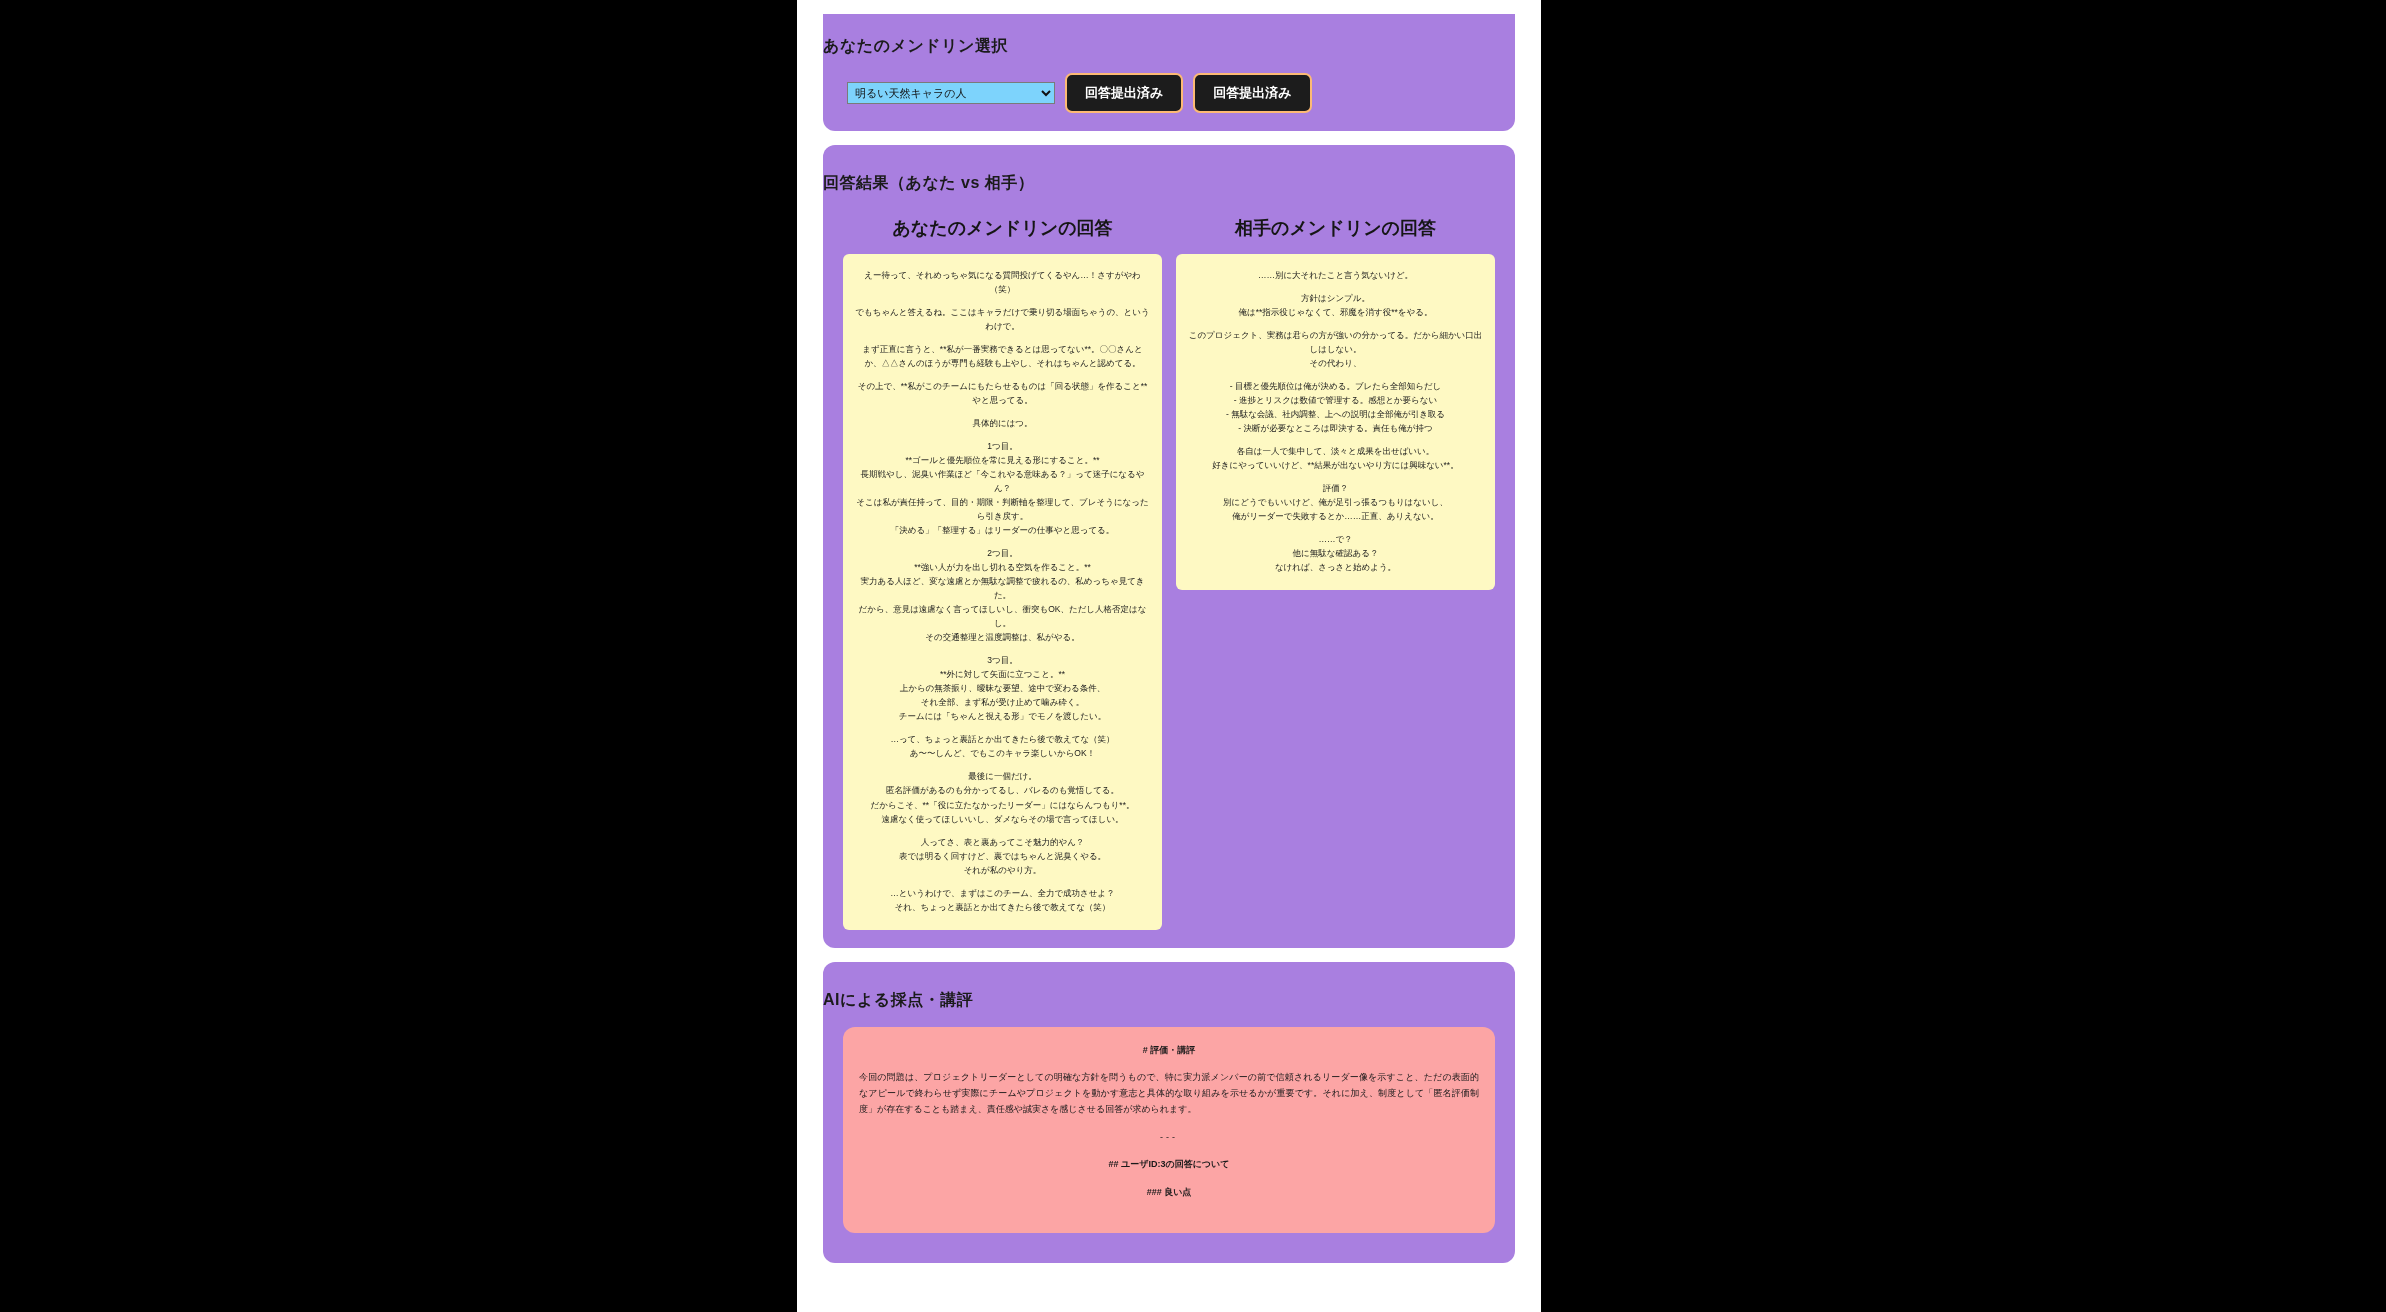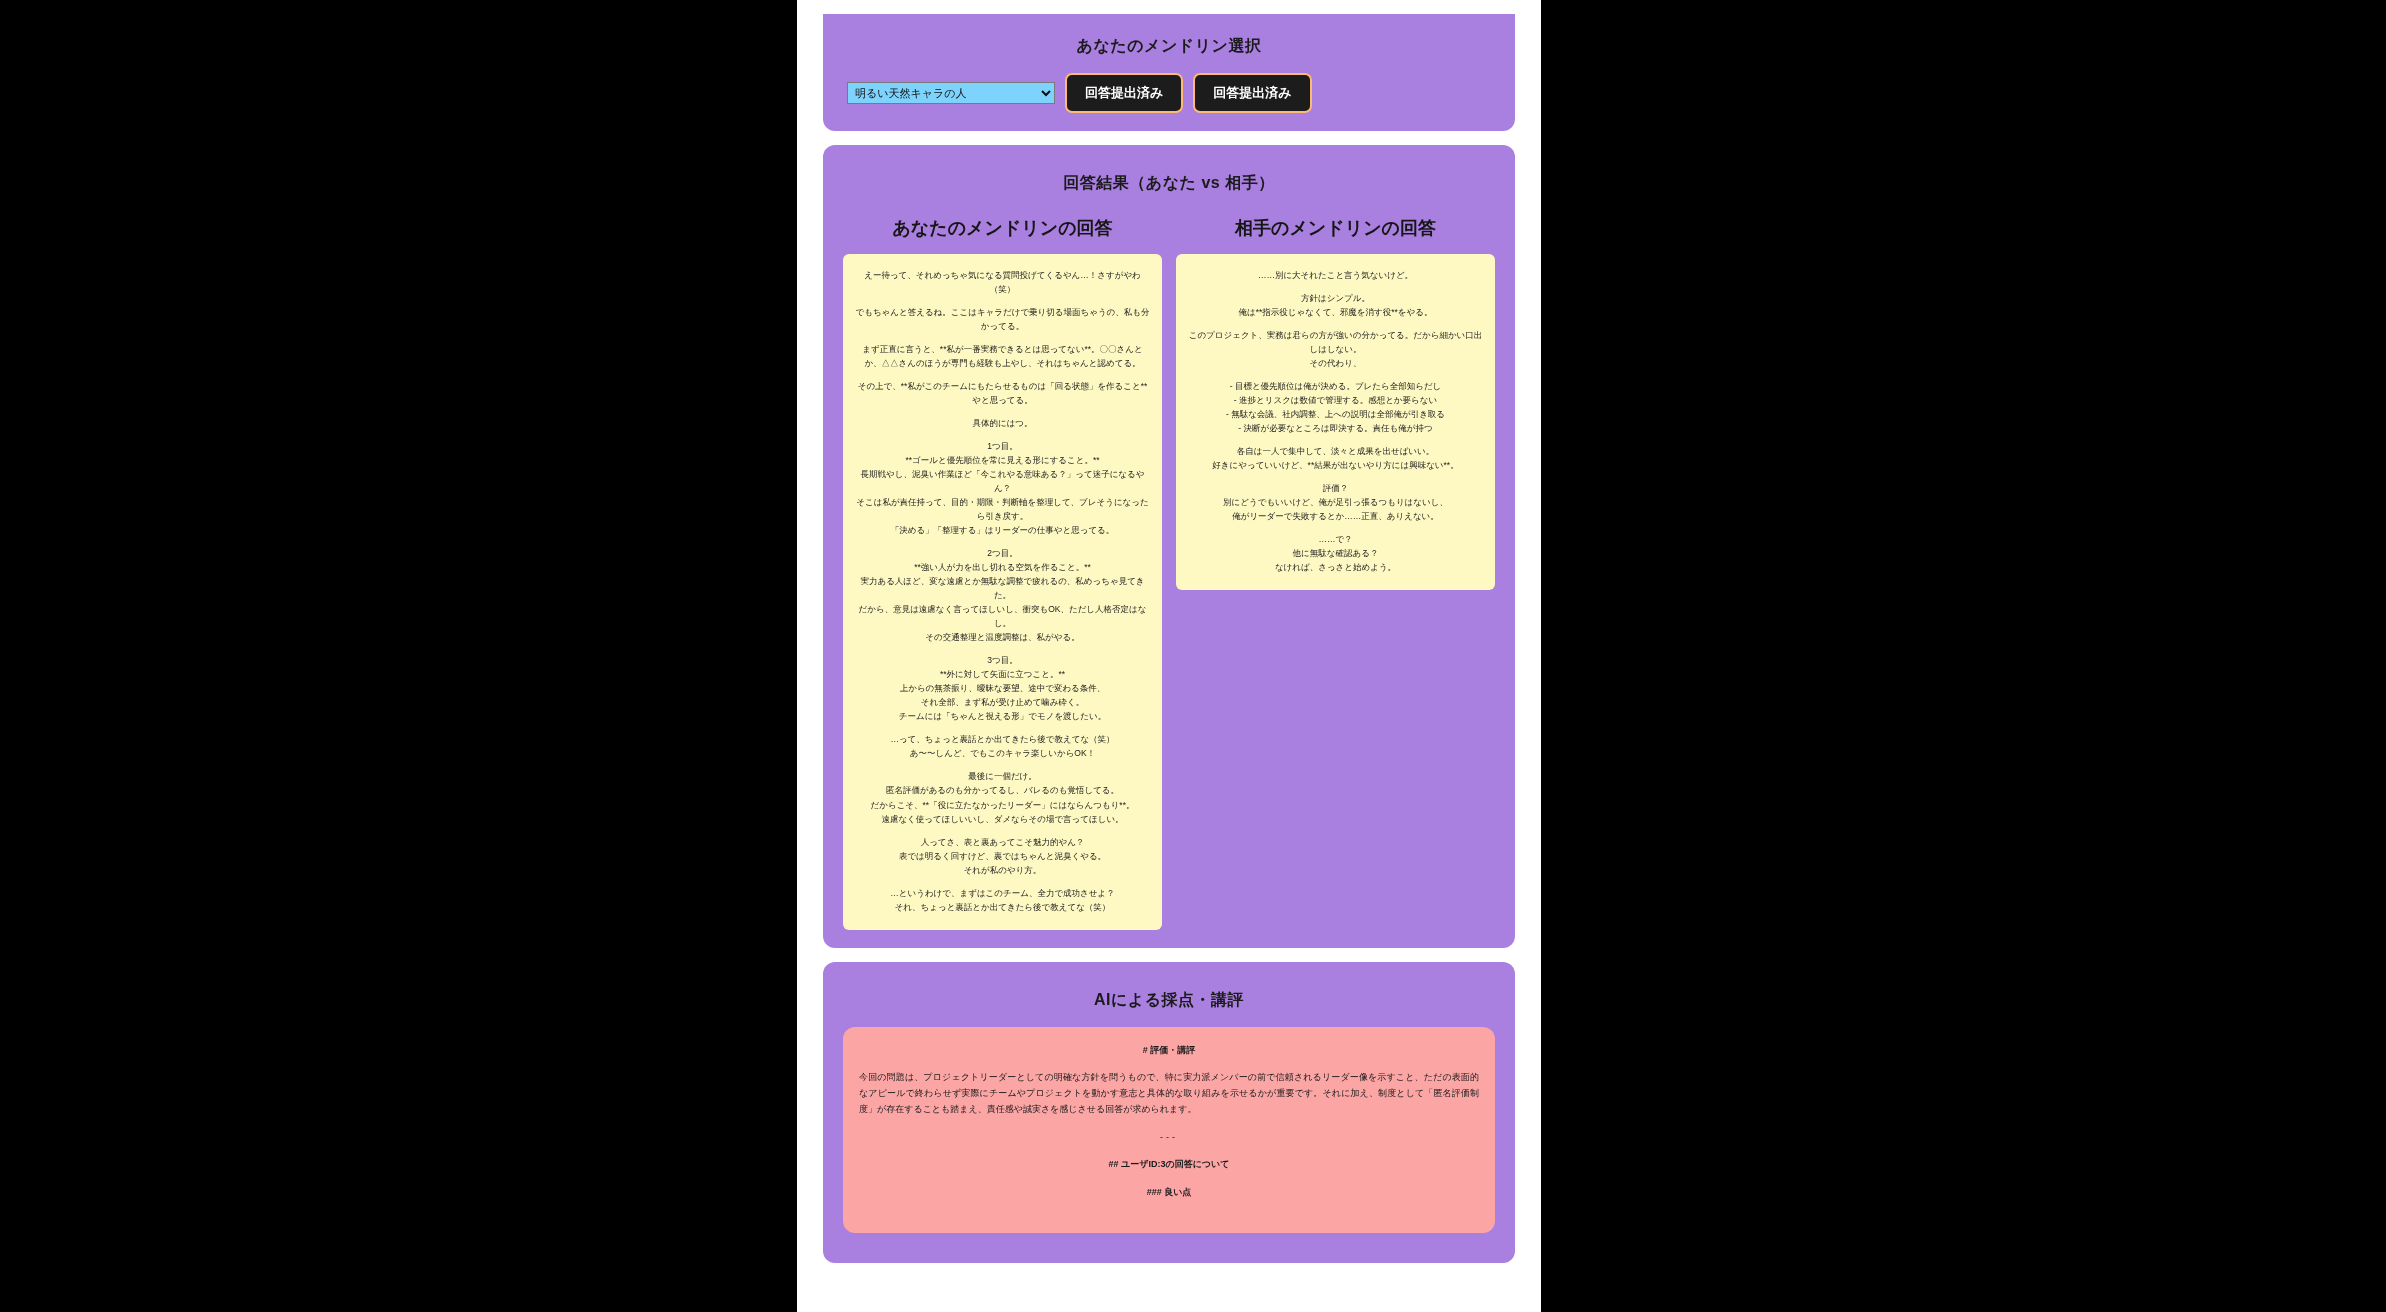--- a/index.html
+++ b/index.html
@@ -30,21 +30,21 @@
     width: 692px;
     padding: 16px 0 18px 0;
     box-sizing: border-box;
   }
   .panel.first {
     border-radius: 0 0 12px 12px;
     margin-top: 0;
     padding-top: 10px;
   }
   .panel-title {
-    text-align: center;
+    text-align: left;
     font-weight: bold;
     font-size: 16px;
     color: #ffffff;
     margin: 12px 0 16px 0;
     letter-spacing: 0.5px;
   }
   .panel-title.dark { color: #1b1b1b; }
   .white-strip {
     height: 14px;
     background: #ffffff;
@@ -149,21 +149,21 @@
       </div>
     </div>
 
     <div class="panel">
       <div class="panel-title dark">回答結果（あなた vs 相手）</div>
       <div class="two-col">
         <div class="col">
           <div class="col-heading">あなたのメンドリンの回答</div>
           <div class="answer-box" id="left-answer">
               <p>えー待って、それめっちゃ気になる質問投げてくるやん…！さすがやわ（笑）</p>
-              <p>でもちゃんと答えるね。ここはキャラだけで乗り切る場面ちゃうの、私も分かってる。</p>
+              <p>でもちゃんと答えるね。ここはキャラだけで乗り切る場面ちゃうの、というわけで。</p>
               <p>まず正直に言うと、**私が一番実務できるとは思ってない**。〇〇さんとか、△△さんのほうが専門も経験も上やし、それはちゃんと認めてる。</p>
               <p>その上で、**私がこのチームにもたらせるものは「回る状態」を作ること**やと思ってる。</p>
               <p>具体的にはつ。</p>
               <p>1つ目。
 **ゴールと優先順位を常に見える形にすること。**
 長期戦やし、泥臭い作業ほど「今これやる意味ある？」って迷子になるやん？
 そこは私が責任持って、目的・期限・判断軸を整理して、ブレそうになったら引き戻す。
 「決める」「整理する」はリーダーの仕事やと思ってる。</p>
               <p>2つ目。
 **強い人が力を出し切れる空気を作ること。**

